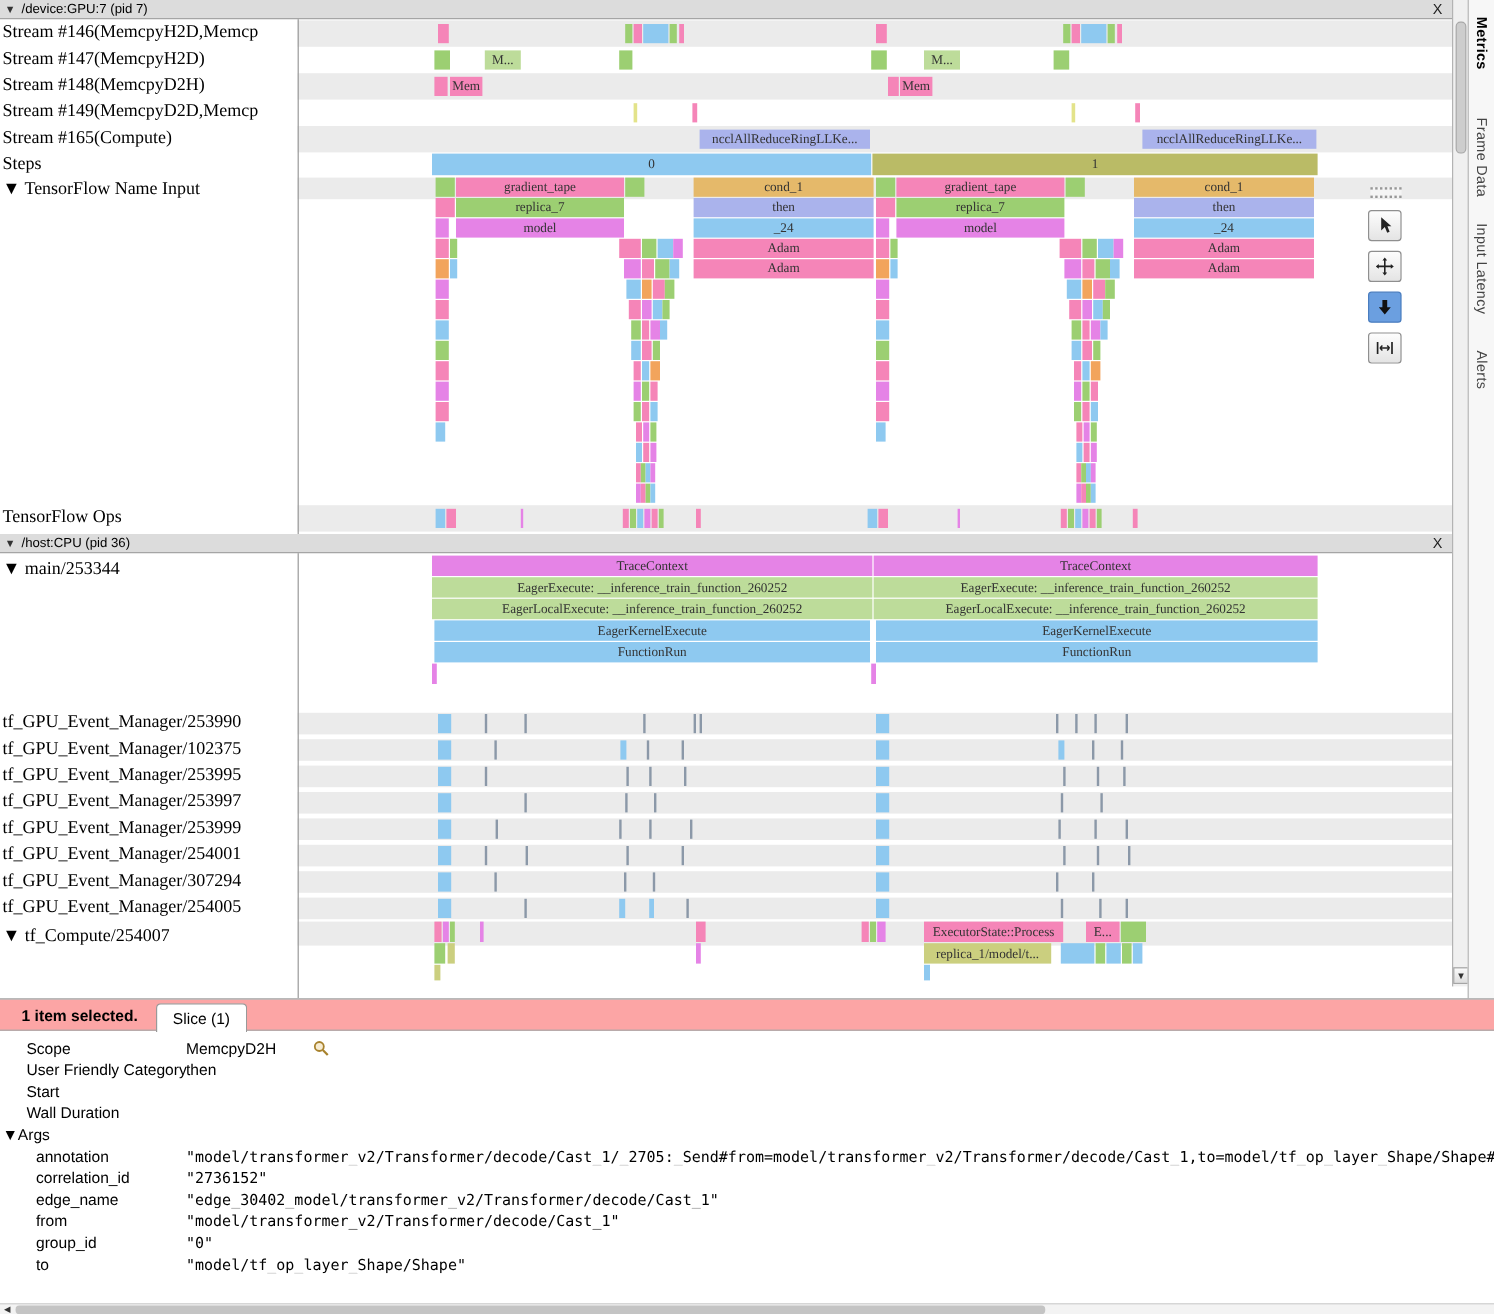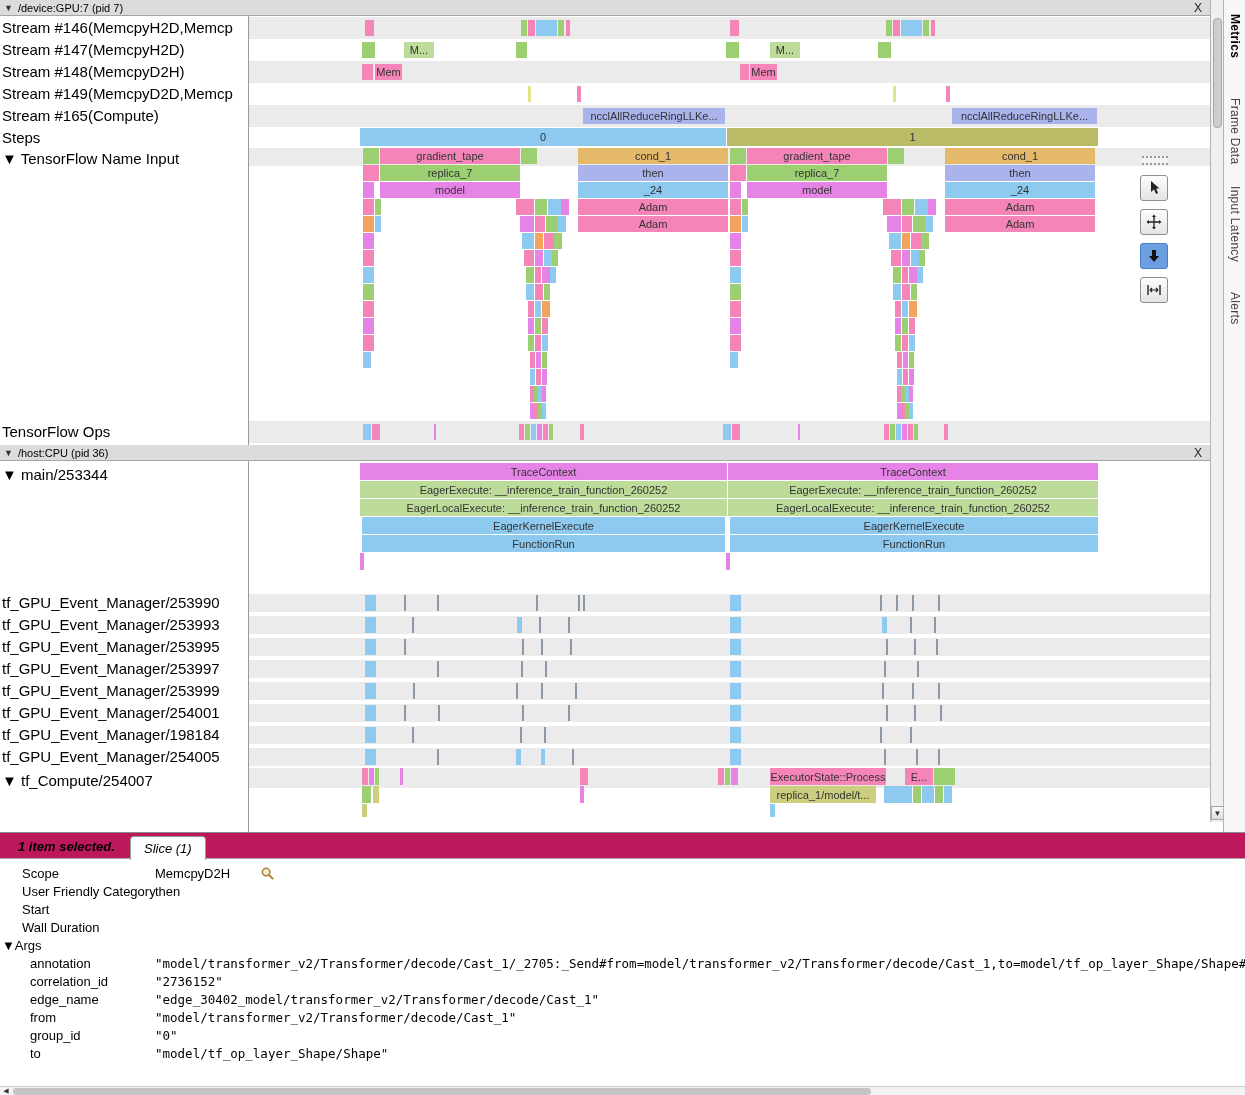--- a/index.html
+++ b/index.html
@@ -1,21 +1,21 @@
 <!DOCTYPE html>
 <html><head>
 <meta charset="utf-8">
 <style>
   *{margin:0;padding:0;box-sizing:border-box;}
   html,body{width:1245px;height:1095px;overflow:hidden;background:#fff;font-family:"Liberation Sans",sans-serif;}
   #app{position:relative;width:1245px;height:1095px;background:#fff;overflow:hidden;}
 
   
   #timeline{position:absolute;left:0;top:0;width:1210px;height:832px;overflow:hidden;background:#fff;}
-  #timeline-events{position:absolute;left:0;top:0;width:100%;height:100%;}
+  #timeline-events{position:absolute;left:0;top:0;width:100%;height:100%;font-family:Liberation Serif, serif;}
   #tl-divider{position:absolute;left:248px;top:0;height:832px;width:0;border-left:1px solid #9a9a9a;z-index:1;}
   .band{position:absolute;left:248px;width:962px;background:#ebebeb;z-index:0;}
   .ev{position:absolute;display:flex;align-items:center;justify-content:center;font-size:11px;color:#333;overflow:hidden;white-space:nowrap;z-index:2;}
   .rowlabel{position:absolute;left:2px;max-width:244px;white-space:nowrap;overflow:hidden;font-size:15px;color:#000;z-index:3;background:transparent;}
   .sec-header{position:absolute;left:0;width:1210px;height:16px;background:#dcdcdc;border-bottom:1px solid #a5a5a5;font-size:11px;display:flex;align-items:center;padding:0 4px;gap:5px;color:#000;z-index:5;}
   .sec-header .hdr-arrow{font-size:9px;color:#333;cursor:pointer;}
   .sec-header .x{position:absolute;right:8px;top:1px;font-size:12px;color:#222;cursor:pointer;}
 
   
   #tool-palette{position:absolute;left:1140px;top:156px;width:30px;z-index:6;}
@@ -26,21 +26,21 @@
   
   #vscroll{position:absolute;left:1210px;top:0;width:13px;height:822px;background:#f0f0f0;border-left:1px solid #b3b3b3;z-index:6;}
   .vthumb{position:absolute;left:2px;top:18px;width:9px;height:110px;background:#cdcdcd;border:1px solid #a8a8a8;border-radius:4px;}
   .vdown{position:absolute;left:0;bottom:2px;width:13px;height:14px;background:linear-gradient(#fafafa,#dedede);border:1px solid #a5a5a5;font-size:8px;display:flex;align-items:center;justify-content:center;color:#333;cursor:pointer;}
   #right-strip{position:absolute;left:1223px;top:0;width:22px;height:832px;background:#f7f7f7;border-left:1px solid #b3b3b3;z-index:6;}
   .vtab{position:absolute;left:4px;writing-mode:vertical-rl;font-size:12px;color:#444;cursor:pointer;letter-spacing:.3px;}
   .vtab.active{color:#000;font-weight:bold;}
 
   
   #bottom-panel{position:absolute;left:0;top:832px;width:1245px;height:254px;background:#fff;border-top:1px solid #8c8c8c;overflow:hidden;z-index:7;}
-  .tabbar{position:relative;height:26px;background:#be185d;border-bottom:1px solid #a9a9a9;font-style:italic;}
+  .tabbar{position:relative;height:26px;background:#fca5a5;border-bottom:1px solid #a9a9a9;}
   .selinfo{position:absolute;left:18px;top:6px;font-size:13px;font-weight:bold;color:#000;}
   .tab{position:absolute;left:130px;top:3px;height:24px;padding:0 13px;border:1px solid #999;border-bottom:none;border-radius:4px 4px 0 0;background:#fff;font-size:13px;display:flex;align-items:center;z-index:2;}
   .details{padding-top:5px;}
   .detail-row{height:18px;display:flex;align-items:center;white-space:nowrap;overflow:hidden;}
   .dlabel{margin-left:22px;width:133px;flex:none;font-size:13px;color:#000;overflow:hidden;}
   .arg .dlabel{margin-left:30px;width:125px;}
   .dvalue{font-size:13px;color:#000;overflow:hidden;}
   .mono{font-family:"DejaVu Sans Mono","Liberation Mono",monospace;font-size:12.5px;}
   .args-header{height:18px;display:flex;align-items:center;font-size:13px;color:#000;padding-left:2px;}
   .mag{margin-left:30px;flex:none;cursor:pointer;}
@@ -288,21 +288,21 @@
         <div class="band" style="top: 616px; height: 18px;"></div>
         <div class="ev" style="left: 365px; top: 617px; width: 11px; height: 16px; background: rgb(142, 201, 240);"></div>
         <div class="ev" style="left: 412px; top: 617px; width: 2px; height: 16px; background: rgb(139, 152, 168);"></div>
         <div class="ev" style="left: 517px; top: 617px; width: 5px; height: 16px; background: rgb(142, 201, 240);"></div>
         <div class="ev" style="left: 539px; top: 617px; width: 2px; height: 16px; background: rgb(139, 152, 168);"></div>
         <div class="ev" style="left: 568px; top: 617px; width: 2px; height: 16px; background: rgb(139, 152, 168);"></div>
         <div class="ev" style="left: 730px; top: 617px; width: 11px; height: 16px; background: rgb(142, 201, 240);"></div>
         <div class="ev" style="left: 882px; top: 617px; width: 5px; height: 16px; background: rgb(142, 201, 240);"></div>
         <div class="ev" style="left: 910px; top: 617px; width: 2px; height: 16px; background: rgb(139, 152, 168);"></div>
         <div class="ev" style="left: 934px; top: 617px; width: 2px; height: 16px; background: rgb(139, 152, 168);"></div>
-        <div class="rowlabel" style="top: 616px;">tf_GPU_Event_Manager/253993</div>
+        <div class="rowlabel" style="top: 616px;">tf_GPU_Event_Manager/102375</div>
         <div class="band" style="top: 638px; height: 18px;"></div>
         <div class="ev" style="left: 365px; top: 639px; width: 11px; height: 16px; background: rgb(142, 201, 240);"></div>
         <div class="ev" style="left: 404px; top: 639px; width: 2px; height: 16px; background: rgb(139, 152, 168);"></div>
         <div class="ev" style="left: 522px; top: 639px; width: 2px; height: 16px; background: rgb(139, 152, 168);"></div>
         <div class="ev" style="left: 541px; top: 639px; width: 2px; height: 16px; background: rgb(139, 152, 168);"></div>
         <div class="ev" style="left: 570px; top: 639px; width: 2px; height: 16px; background: rgb(139, 152, 168);"></div>
         <div class="ev" style="left: 730px; top: 639px; width: 11px; height: 16px; background: rgb(142, 201, 240);"></div>
         <div class="ev" style="left: 886px; top: 639px; width: 2px; height: 16px; background: rgb(139, 152, 168);"></div>
         <div class="ev" style="left: 914px; top: 639px; width: 2px; height: 16px; background: rgb(139, 152, 168);"></div>
         <div class="ev" style="left: 936px; top: 639px; width: 2px; height: 16px; background: rgb(139, 152, 168);"></div>
@@ -339,21 +339,21 @@
         <div class="ev" style="left: 940px; top: 705px; width: 2px; height: 16px; background: rgb(139, 152, 168);"></div>
         <div class="rowlabel" style="top: 704px;">tf_GPU_Event_Manager/254001</div>
         <div class="band" style="top: 726px; height: 18px;"></div>
         <div class="ev" style="left: 365px; top: 727px; width: 11px; height: 16px; background: rgb(142, 201, 240);"></div>
         <div class="ev" style="left: 412px; top: 727px; width: 2px; height: 16px; background: rgb(139, 152, 168);"></div>
         <div class="ev" style="left: 520px; top: 727px; width: 2px; height: 16px; background: rgb(139, 152, 168);"></div>
         <div class="ev" style="left: 544px; top: 727px; width: 2px; height: 16px; background: rgb(139, 152, 168);"></div>
         <div class="ev" style="left: 730px; top: 727px; width: 11px; height: 16px; background: rgb(142, 201, 240);"></div>
         <div class="ev" style="left: 880px; top: 727px; width: 2px; height: 16px; background: rgb(139, 152, 168);"></div>
         <div class="ev" style="left: 910px; top: 727px; width: 2px; height: 16px; background: rgb(139, 152, 168);"></div>
-        <div class="rowlabel" style="top: 726px;">tf_GPU_Event_Manager/198184</div>
+        <div class="rowlabel" style="top: 726px;">tf_GPU_Event_Manager/307294</div>
         <div class="band" style="top: 748px; height: 18px;"></div>
         <div class="ev" style="left: 365px; top: 749px; width: 11px; height: 16px; background: rgb(142, 201, 240);"></div>
         <div class="ev" style="left: 437px; top: 749px; width: 2px; height: 16px; background: rgb(139, 152, 168);"></div>
         <div class="ev" style="left: 516px; top: 749px; width: 5px; height: 16px; background: rgb(142, 201, 240);"></div>
         <div class="ev" style="left: 541px; top: 749px; width: 4px; height: 16px; background: rgb(142, 201, 240);"></div>
         <div class="ev" style="left: 572px; top: 749px; width: 2px; height: 16px; background: rgb(139, 152, 168);"></div>
         <div class="ev" style="left: 730px; top: 749px; width: 11px; height: 16px; background: rgb(142, 201, 240);"></div>
         <div class="ev" style="left: 884px; top: 749px; width: 2px; height: 16px; background: rgb(139, 152, 168);"></div>
         <div class="ev" style="left: 916px; top: 749px; width: 2px; height: 16px; background: rgb(139, 152, 168);"></div>
         <div class="ev" style="left: 938px; top: 749px; width: 2px; height: 16px; background: rgb(139, 152, 168);"></div>

